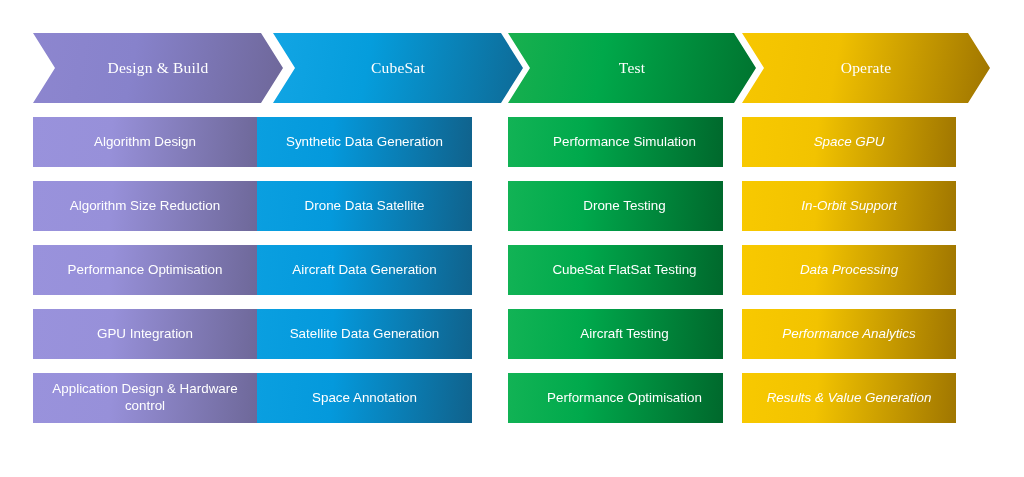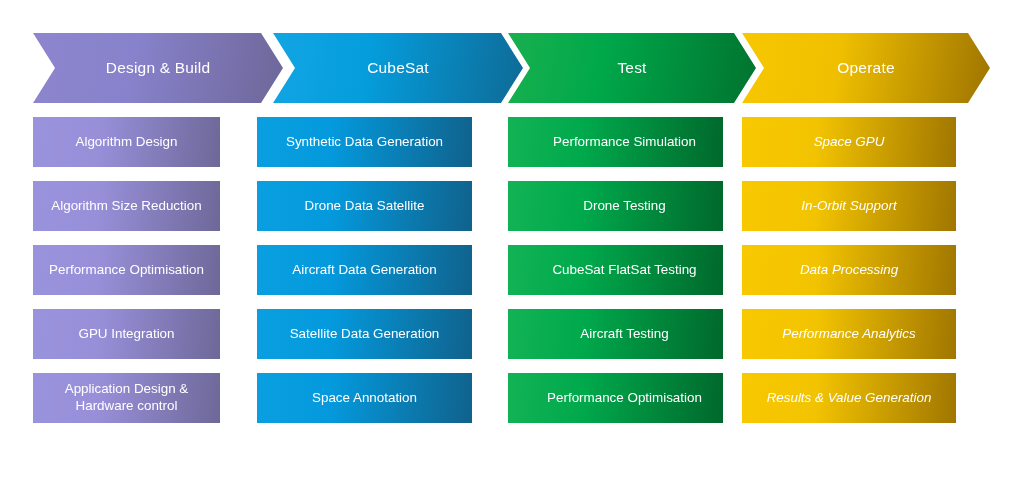--- a/index.html
+++ b/index.html
@@ -46,33 +46,34 @@
   }
 
   .chevron-label {
     color: #ffffff;
     font-size: 15.5px;
     font-weight: 400;
     letter-spacing: 0.2px;
     text-align: center;
     line-height: 1.15;
     white-space: nowrap;
+    font-family: Liberation Serif, serif;
   }
 
   .ch-1 { left: 33px;  width: 250px; background: linear-gradient(100deg, #8d86cf 0%, #8782cb 40%, #6e6799 100%); }
   .ch-2 { left: 273px; width: 250px; background: linear-gradient(100deg, #12a5e4 0%, #059ddc 38%, #0e6a96 100%); }
   .ch-3 { left: 508px; width: 248px; background: linear-gradient(100deg, #19b04f 0%, #00a84a 38%, #00732f 100%); }
   .ch-4 { left: 742px; width: 248px; background: linear-gradient(100deg, #f7c700 0%, #f0c000 38%, #9e7400 100%); }
 
   
   .col {
     position: absolute;
     top: 117px;
   }
-  .col-1 { left: 33px;  width: 187px; }
+  .col-1 { left: 33px;  width: 224px; }
   .col-2 { left: 257px; width: 215px; }
   .col-3 { left: 508px; width: 215px; }
   .col-4 { left: 742px; width: 214px; font-style: italic; }
 
   .box {
     height: 50px;
     margin-bottom: 14px;
     display: flex;
     align-items: center;
     justify-content: center;

